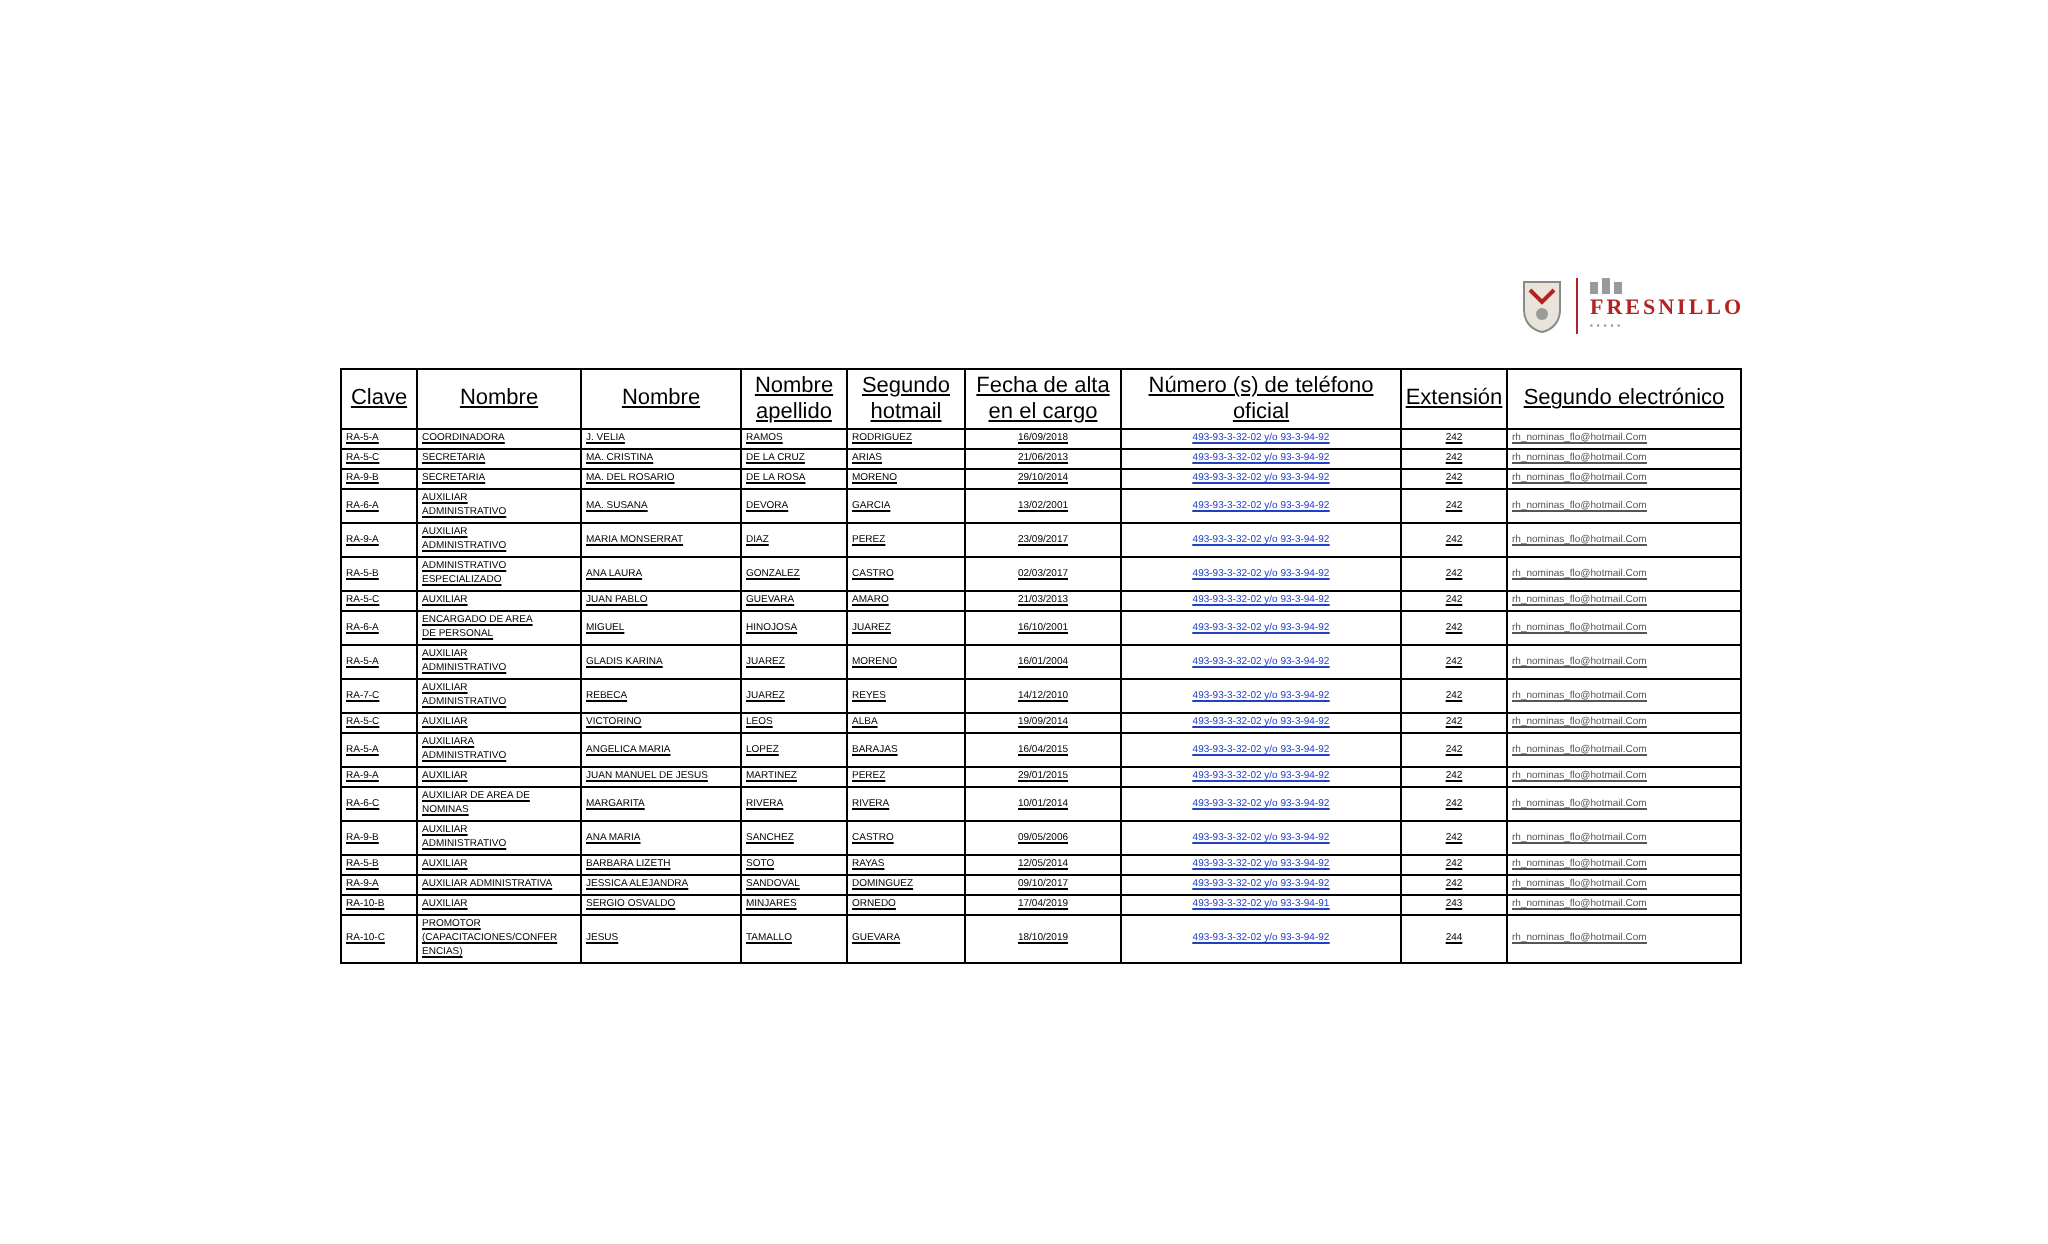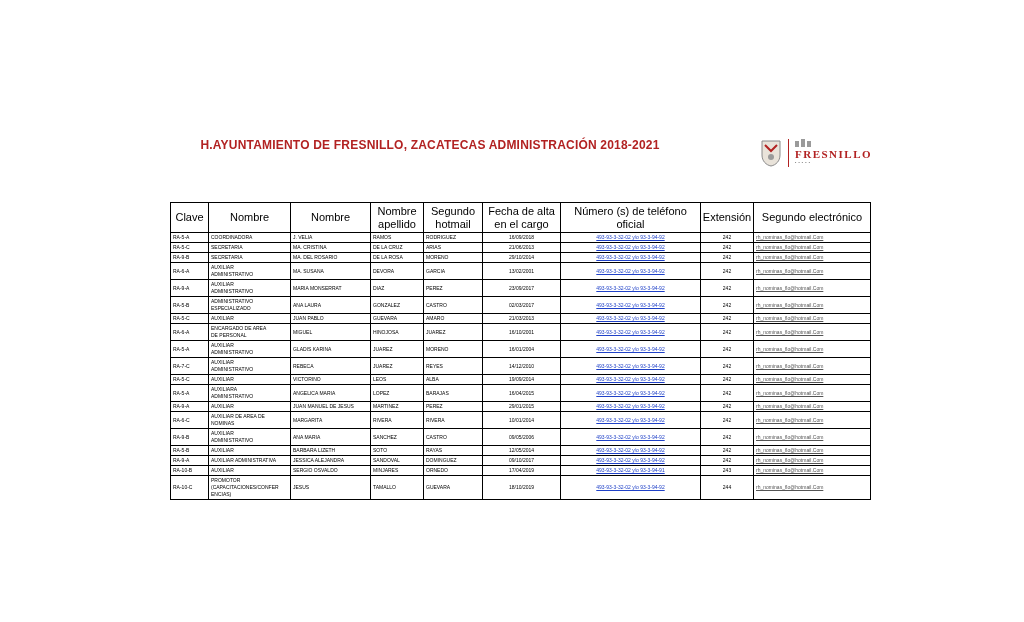--- a/index.html
+++ b/index.html
@@ -35,23 +35,24 @@
   .brand-towers span.mid { height: 8px; margin-top: -2px; }
   .brand {
     font-family: "Liberation Serif", serif;
     color: #b22222; font-weight: bold;
     font-size: 11px; letter-spacing: 1.5px;
   }
   .brand-sub { font-size: 4px; color: #888; letter-spacing: 2px; margin-top: 1px; }
 
   table.directory {
     position: absolute;
-    left: 170px; top: 202px; width: 700px;
+    left: 170px; top: 184px; width: 700px;
     border-collapse: collapse;
     table-layout: fixed;
+    text-decoration: underline;
   }
   table.directory th, table.directory td {
     border: 1px solid #000;
     vertical-align: middle;
     overflow: hidden;
   }
   table.directory th {
     font-size: 11px; font-weight: normal;
     text-align: center; padding: 2px 1px;
     line-height: 1.15; color: #000;
@@ -65,21 +66,20 @@
   .td-center { text-align: center; }
   .cargo { white-space: pre-line; text-transform: uppercase; }
   .nowrap { white-space: nowrap; }
   .phone-link { color: #1f41c8; text-decoration: underline; cursor: pointer; white-space: nowrap; }
   .email-link { color: #555555; text-decoration: underline; cursor: pointer; white-space: nowrap; }
 </style>
 </head>
 <body>
 
 <div class="title-block">
-  <div class="title">H.AYUNTAMIENTO DE FRESNILLO, ZACATECAS ADMINISTRACIÓN 2018-2021</div>
 </div>
 
 <div class="logo-block">
   <svg class="crest" viewBox="0 0 22 28" xmlns="http://www.w3.org/2000/svg">
     <path d="M2 2 H20 V16 C20 22 16 26 11 27 C6 26 2 22 2 16 Z" fill="#e9e3da" stroke="#8a8a8a" stroke-width="1"></path>
     <path d="M5 6 L11 12 L17 6" fill="none" stroke="#b22222" stroke-width="2"></path>
     <circle cx="11" cy="18" r="3" fill="#9a9a9a"></circle>
   </svg>
   <div class="logo-divider"></div>
   <div class="brand-wrap">

